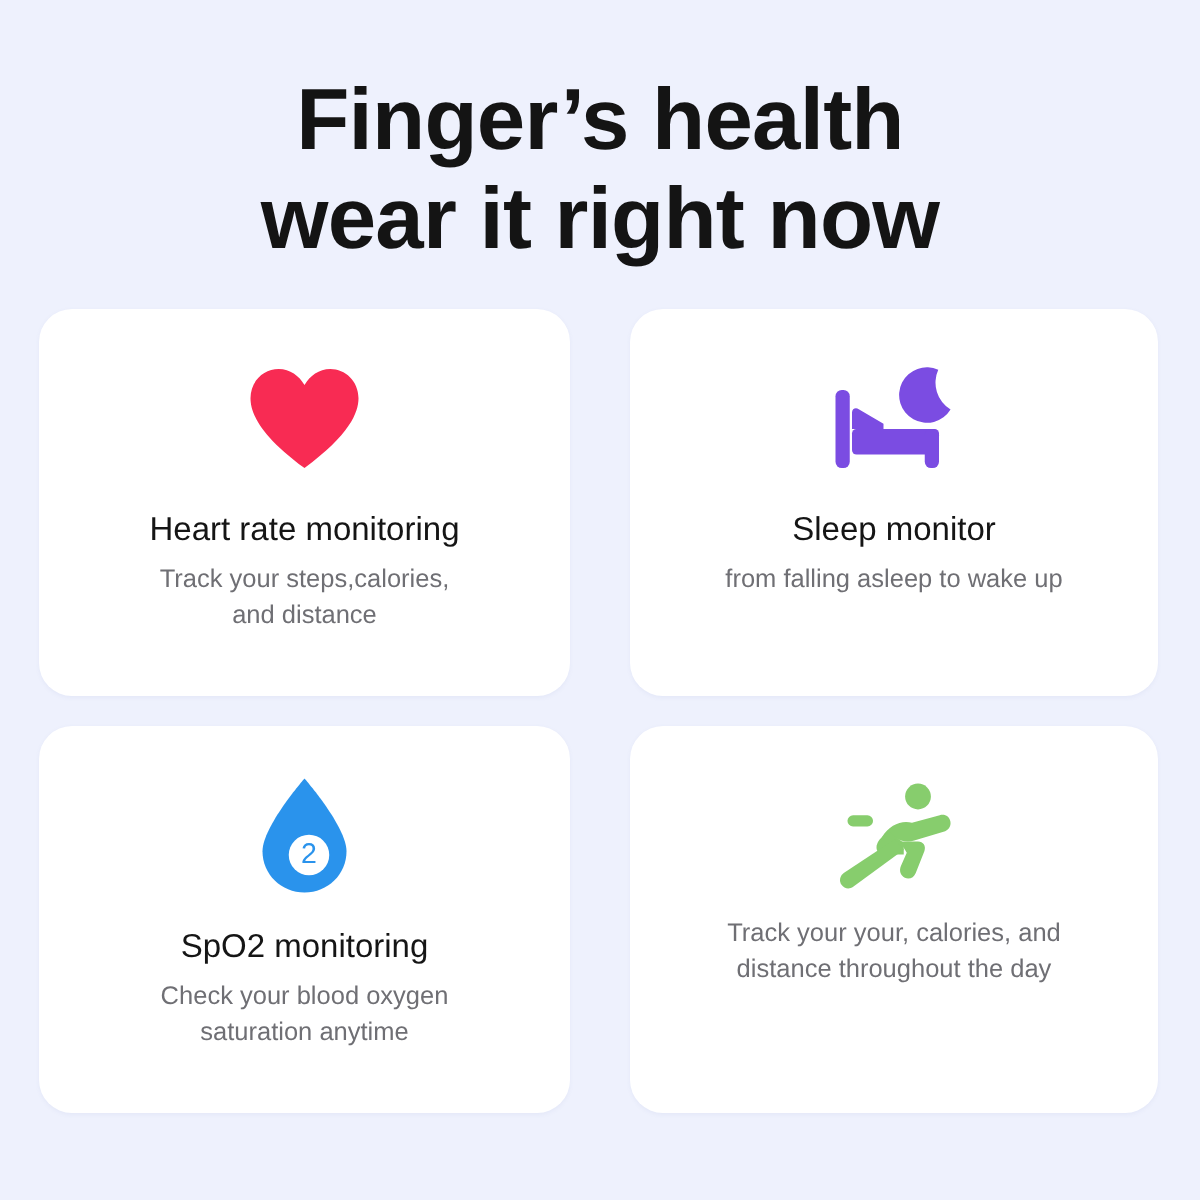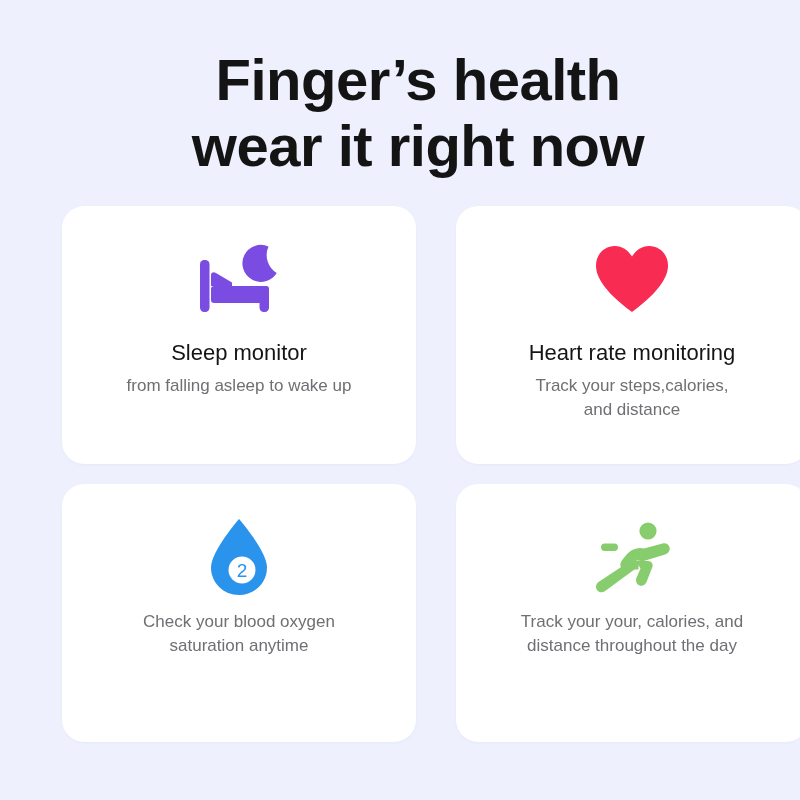--- a/index.html
+++ b/index.html
@@ -11,21 +11,20 @@
     height: 800px;
     background: #eef1fd;
     font-family: "Liberation Sans", sans-serif;
     overflow: hidden;
   }
   .page {
     position: relative;
     width: 800px;
     height: 620px;
     box-sizing: border-box;
-    padding-left: 36px;
   }
   .headline {
     text-align: center;
     color: #141414;
     font-family: "Liberation Sans", sans-serif;
     font-weight: bold;
     font-size: 58px;
     line-height: 66px;
     letter-spacing: -0.5px;
     padding-top: 47px;
@@ -81,58 +80,59 @@
 </head>
 <body>
 
 <div class="page">
 
   <h1 class="headline">Finger’s health
 wear it right now</h1>
 
   <div class="cards">
 
+    <div class="card c2">
+      <div class="card-icon">
+        <svg width="76" height="72" viewBox="0 0 76 72" aria-hidden="true">
+          <path d="M38 68 C 8 46 2 31 2 21.5 C 2 10 10.8 2 20.8 2 C 28.4 2 34.4 6.6 38 12.6 C 41.6 6.6 47.6 2 55.2 2 C 65.2 2 74 10 74 21.5 C 74 31 68 46 38 68 Z" fill="#f82b53"></path>
+        </svg>
+      </div>
+      <div class="card-title">Heart rate monitoring</div>
+      <div class="card-sub">Track your steps,calories,
+and distance</div>
+    </div>
+
     <div class="card c1">
       <div class="card-icon">
         <svg width="86" height="76" viewBox="0 0 86 76" aria-hidden="true">
 
           <path d="M72.5 4.5a18.5 18.5 0 1 0 8.2 26.5A21 21 0 0 1 72.5 4.5z" fill="#7b4ce2"></path>
 
           <rect x="4" y="18" width="9.5" height="52" rx="4.2" fill="#7b4ce2"></rect>
 
           <path d="M15 44 L15 33 C15 30.5 17.5 29.5 19.5 30.8 L36 40.5 L36 44 Z" fill="#7b4ce2"></path>
 
           <rect x="15" y="44" width="58" height="17" rx="3" fill="#7b4ce2"></rect>
 
           <rect x="63.5" y="44" width="9.5" height="26" rx="4.2" fill="#7b4ce2"></rect>
         </svg>
       </div>
       <div class="card-title">Sleep monitor</div>
       <div class="card-sub">from falling asleep to wake up</div>
     </div>
 
-    <div class="card c2">
-      <div class="card-icon">
-        <svg width="76" height="72" viewBox="0 0 76 72" aria-hidden="true">
-          <path d="M38 68 C 8 46 2 31 2 21.5 C 2 10 10.8 2 20.8 2 C 28.4 2 34.4 6.6 38 12.6 C 41.6 6.6 47.6 2 55.2 2 C 65.2 2 74 10 74 21.5 C 74 31 68 46 38 68 Z" fill="#f82b53"></path>
-        </svg>
-      </div>
-      <div class="card-title">Heart rate monitoring</div>
-      <div class="card-sub">Track your steps,calories,
-and distance</div>
-    </div>
-
     <div class="card c3">
       <div class="card-icon">
         <svg width="68" height="82" viewBox="0 0 68 82" aria-hidden="true">
           <path d="M34 2 C 34 2 62 34 62 50.5 C 62 66 49.5 78 34 78 C 18.5 78 6 66 6 50.5 C 6 34 34 2 34 2 Z" fill="#2a93ec"></path>
           <circle cx="37" cy="53" r="13.5" fill="#ffffff"></circle>
           <text x="37" y="53" text-anchor="middle" dominant-baseline="central" font-family="Liberation Sans, sans-serif" font-size="19" fill="#2a93ec">2</text>
         </svg>
       </div>
+      <div class="card-title">SpO2 monitoring</div>
       <div class="card-sub">Check your blood oxygen
 saturation anytime</div>
     </div>
 
     <div class="card c4">
       <div class="card-icon">
         <svg width="82" height="74" viewBox="0 0 82 74" aria-hidden="true">
           <g fill="#87cd6d">
 
             <circle cx="57" cy="10" r="8.6"></circle>

